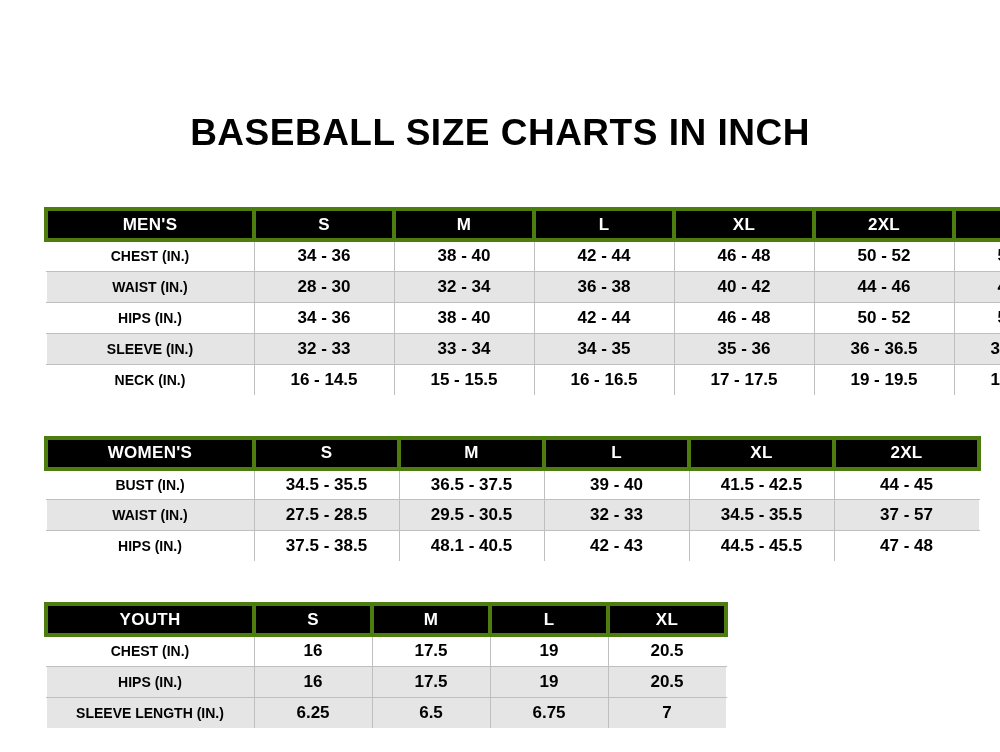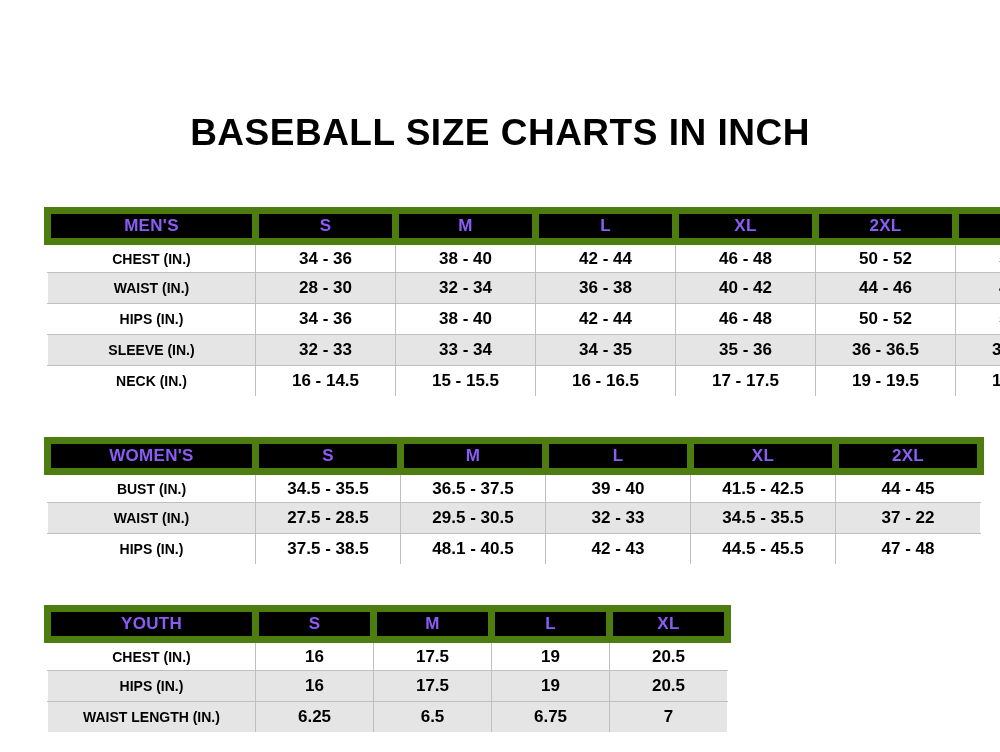--- a/index.html
+++ b/index.html
@@ -50,22 +50,22 @@
   th, td {
     height: 31px;
     text-align: center;
     vertical-align: middle;
     font-weight: bold;
     padding: 0 2px;
     box-sizing: border-box;
   }
   thead th {
     background: #000000;
-    color: #8b5cf6;
-    border: 7px solid #4d7c0f;
+    color: #ffffff;
+    border: 4px solid #4d7c0f;
     font-size: 17px;
     letter-spacing: 0.3px;
   }
   thead th.rowlabel {
     text-align: center;
   }
   tbody td {
     background: #ffffff;
     border: 1px solid #bfbfbf;
     color: #000000;
@@ -205,21 +205,21 @@
           <td>39 - 40</td>
           <td>41.5 - 42.5</td>
           <td class="lastcol">44 - 45</td>
         </tr>
         <tr class="alt">
           <td class="rowlabel">WAIST (IN.)</td>
           <td>27.5 - 28.5</td>
           <td>29.5 - 30.5</td>
           <td>32 - 33</td>
           <td>34.5 - 35.5</td>
-          <td class="lastcol">37 - 22</td>
+          <td class="lastcol">37 - 57</td>
         </tr>
         <tr>
           <td class="rowlabel">HIPS (IN.)</td>
           <td>37.5 - 38.5</td>
           <td>48.1 - 40.5</td>
           <td>42 - 43</td>
           <td>44.5 - 45.5</td>
           <td class="lastcol">47 - 48</td>
         </tr>
       </tbody>
@@ -253,21 +253,21 @@
           <td class="lastcol">20.5</td>
         </tr>
         <tr class="alt">
           <td class="rowlabel">HIPS (IN.)</td>
           <td>16</td>
           <td>17.5</td>
           <td>19</td>
           <td class="lastcol">20.5</td>
         </tr>
         <tr class="alt">
-          <td class="rowlabel">WAIST LENGTH (IN.)</td>
+          <td class="rowlabel">SLEEVE LENGTH (IN.)</td>
           <td>6.25</td>
           <td>6.5</td>
           <td>6.75</td>
           <td class="lastcol">7</td>
         </tr>
       </tbody>
     </table>
 
   </div>
 </div>

